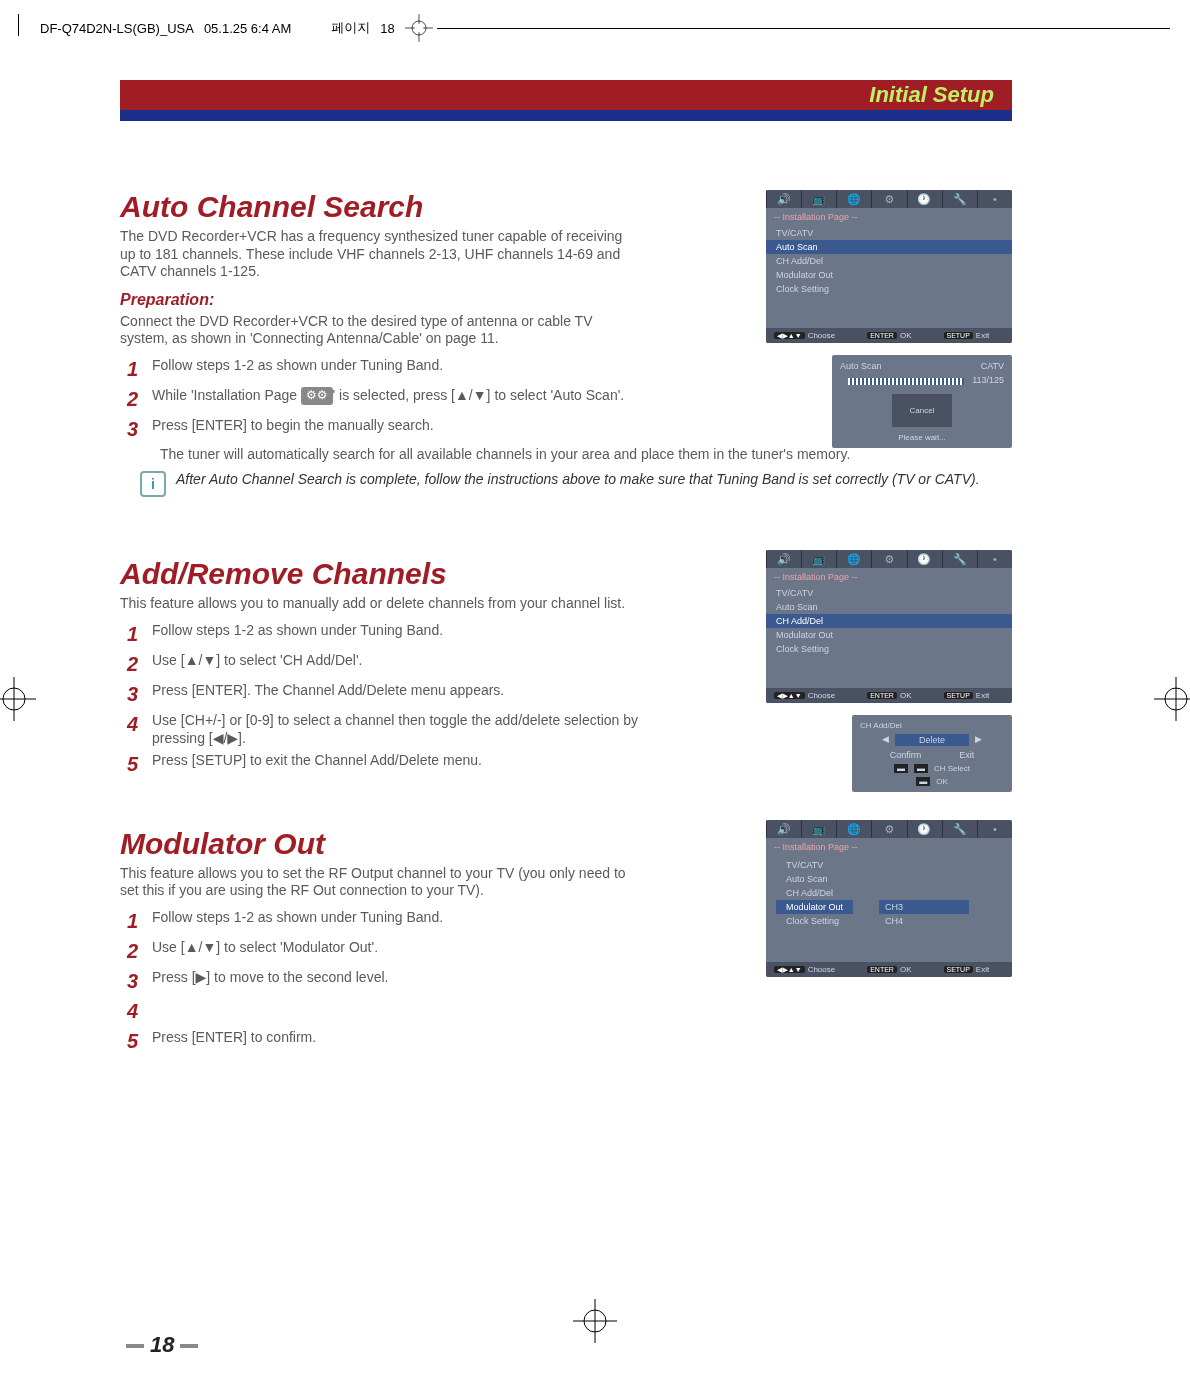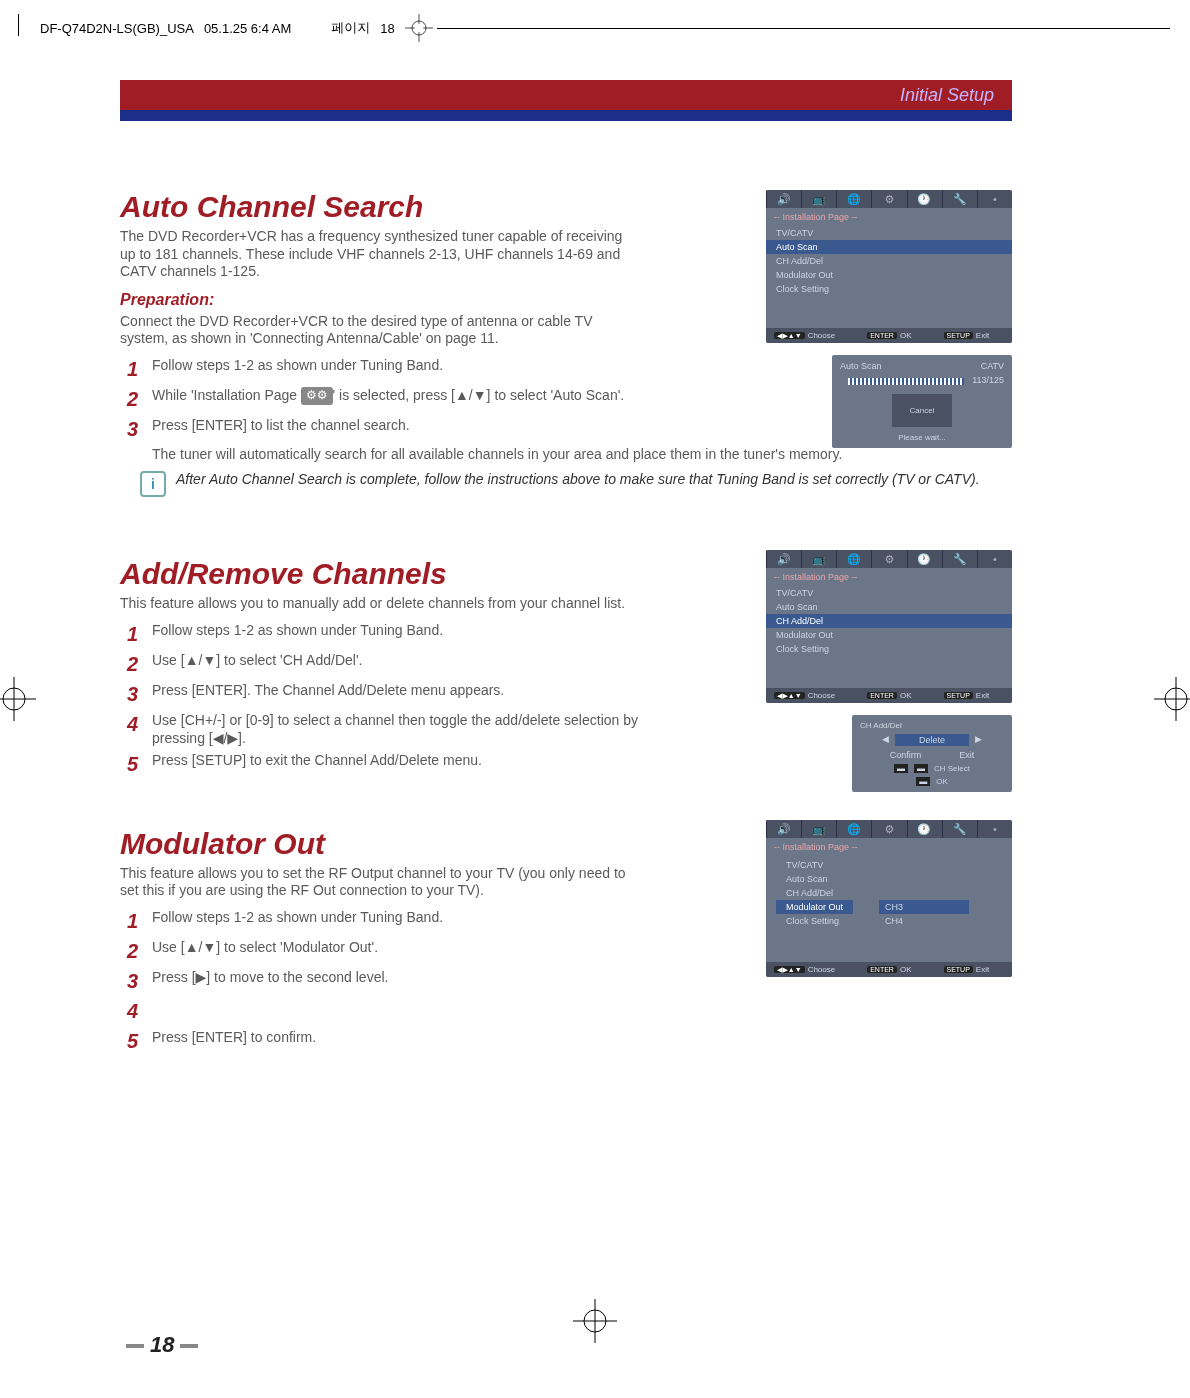--- a/index.html
+++ b/index.html
@@ -11,31 +11,31 @@
     --fig-sel:#3a5a8f;
   }
   *{box-sizing:border-box}
   html,body{margin:0;padding:0;background:#fff;font-family:Helvetica,Arial,sans-serif}
   body{width:1190px;height:1398px;position:relative;color:var(--text);font-size:14px}
   .header-line{position:absolute;top:14px;left:40px;right:20px;display:flex;align-items:center;gap:10px;font-size:13px;color:#000}
   .crop{display:flex;align-items:center;gap:4px}
   .crop svg{width:28px;height:28px}
   .topbar-wrap{position:absolute;top:80px;left:120px;width:892px}
   .blueband{height:30px;background:var(--brand);display:flex;align-items:center;justify-content:flex-end;padding:0 18px}
-  .blueband span{font-style:italic;font-weight:400;color:#c4b5fd;font-size:18px}
+  .blueband span{font-style:italic;font-weight:700;color:#bef264;font-size:22px}
   .navyband{height:11px;background:var(--blue)}
   .content{position:absolute;top:160px;left:120px;width:892px}
   h2{font-family:Helvetica,Arial,sans-serif;font-style:italic;font-weight:700;color:var(--brand);font-size:30px;margin:30px 0 4px}
   h3{font-style:italic;font-weight:700;color:var(--brand);font-size:16px;margin:10px 0 2px}
   p{margin:4px 0 8px;line-height:1.25}
   .narrow{width:520px}
   ol.steps{list-style:none;margin:6px 0 0;padding:0}
   ol.steps>li{display:flex;gap:14px;margin:4px 0;line-height:1.3}
   ol.steps>li>b{color:var(--brand);font-style:italic;font-weight:800;font-size:20px;width:18px;flex:none;text-align:right}
-  .indent{margin-left:32px}
+  .indent{margin-left:40px}
   .note{display:flex;gap:10px;margin:8px 0 0 20px;font-style:italic;color:#333}
   .note .icon{flex:none;width:26px;height:26px;border:2px solid #7aa;border-radius:4px;display:flex;align-items:center;justify-content:center;color:#39a;font-weight:700;font-style:normal}
   .page-num{position:absolute;bottom:40px;left:120px;font-weight:800;font-style:italic;font-size:22px;color:#222}
   .page-num::before,.page-num::after{content:"";display:inline-block;width:18px;height:4px;background:#888;vertical-align:middle;margin:0 6px}
   .regmark{position:absolute;left:50%;bottom:55px;transform:translateX(-50%)}
   .regmark svg,.sidemark svg{width:44px;height:44px;display:block}
   .sidemark{position:absolute;top:50%;transform:translateY(-50%)}
   .sidemark.left{left:-8px}
   .sidemark.right{right:-8px}
   .keybtn{display:inline-block;background:#888;color:#fff;font-size:12px;padding:1px 5px;border-radius:3px;vertical-align:middle}
@@ -101,21 +101,21 @@
     <li>
         <b>1</b>
         <span>Follow steps 1-2 as shown under Tuning Band.</span>
       </li>
     <li>
         <b>2</b>
         <span><span>While 'Installation Page </span><span class="keybtn">⚙︎⚙︎</span><span>' is selected, press [▲/▼] to select 'Auto Scan'.</span></span>
       </li>
     <li>
         <b>3</b>
-        <span>Press [ENTER] to list the channel search.</span>
+        <span>Press [ENTER] to begin the manually search.</span>
       </li>
   </ol>
   <p class="indent">The tuner will automatically search for all available channels in your area and place them in the tuner's memory.</p>
   <div class="note">
     <div class="icon">i</div>
     <div>After Auto Channel Search is complete, follow the instructions above to make sure that Tuning Band is set correctly (TV or CATV).</div>
   </div>
 
   <div class="figwrap" style="top:30px">
     <div class="fig">

